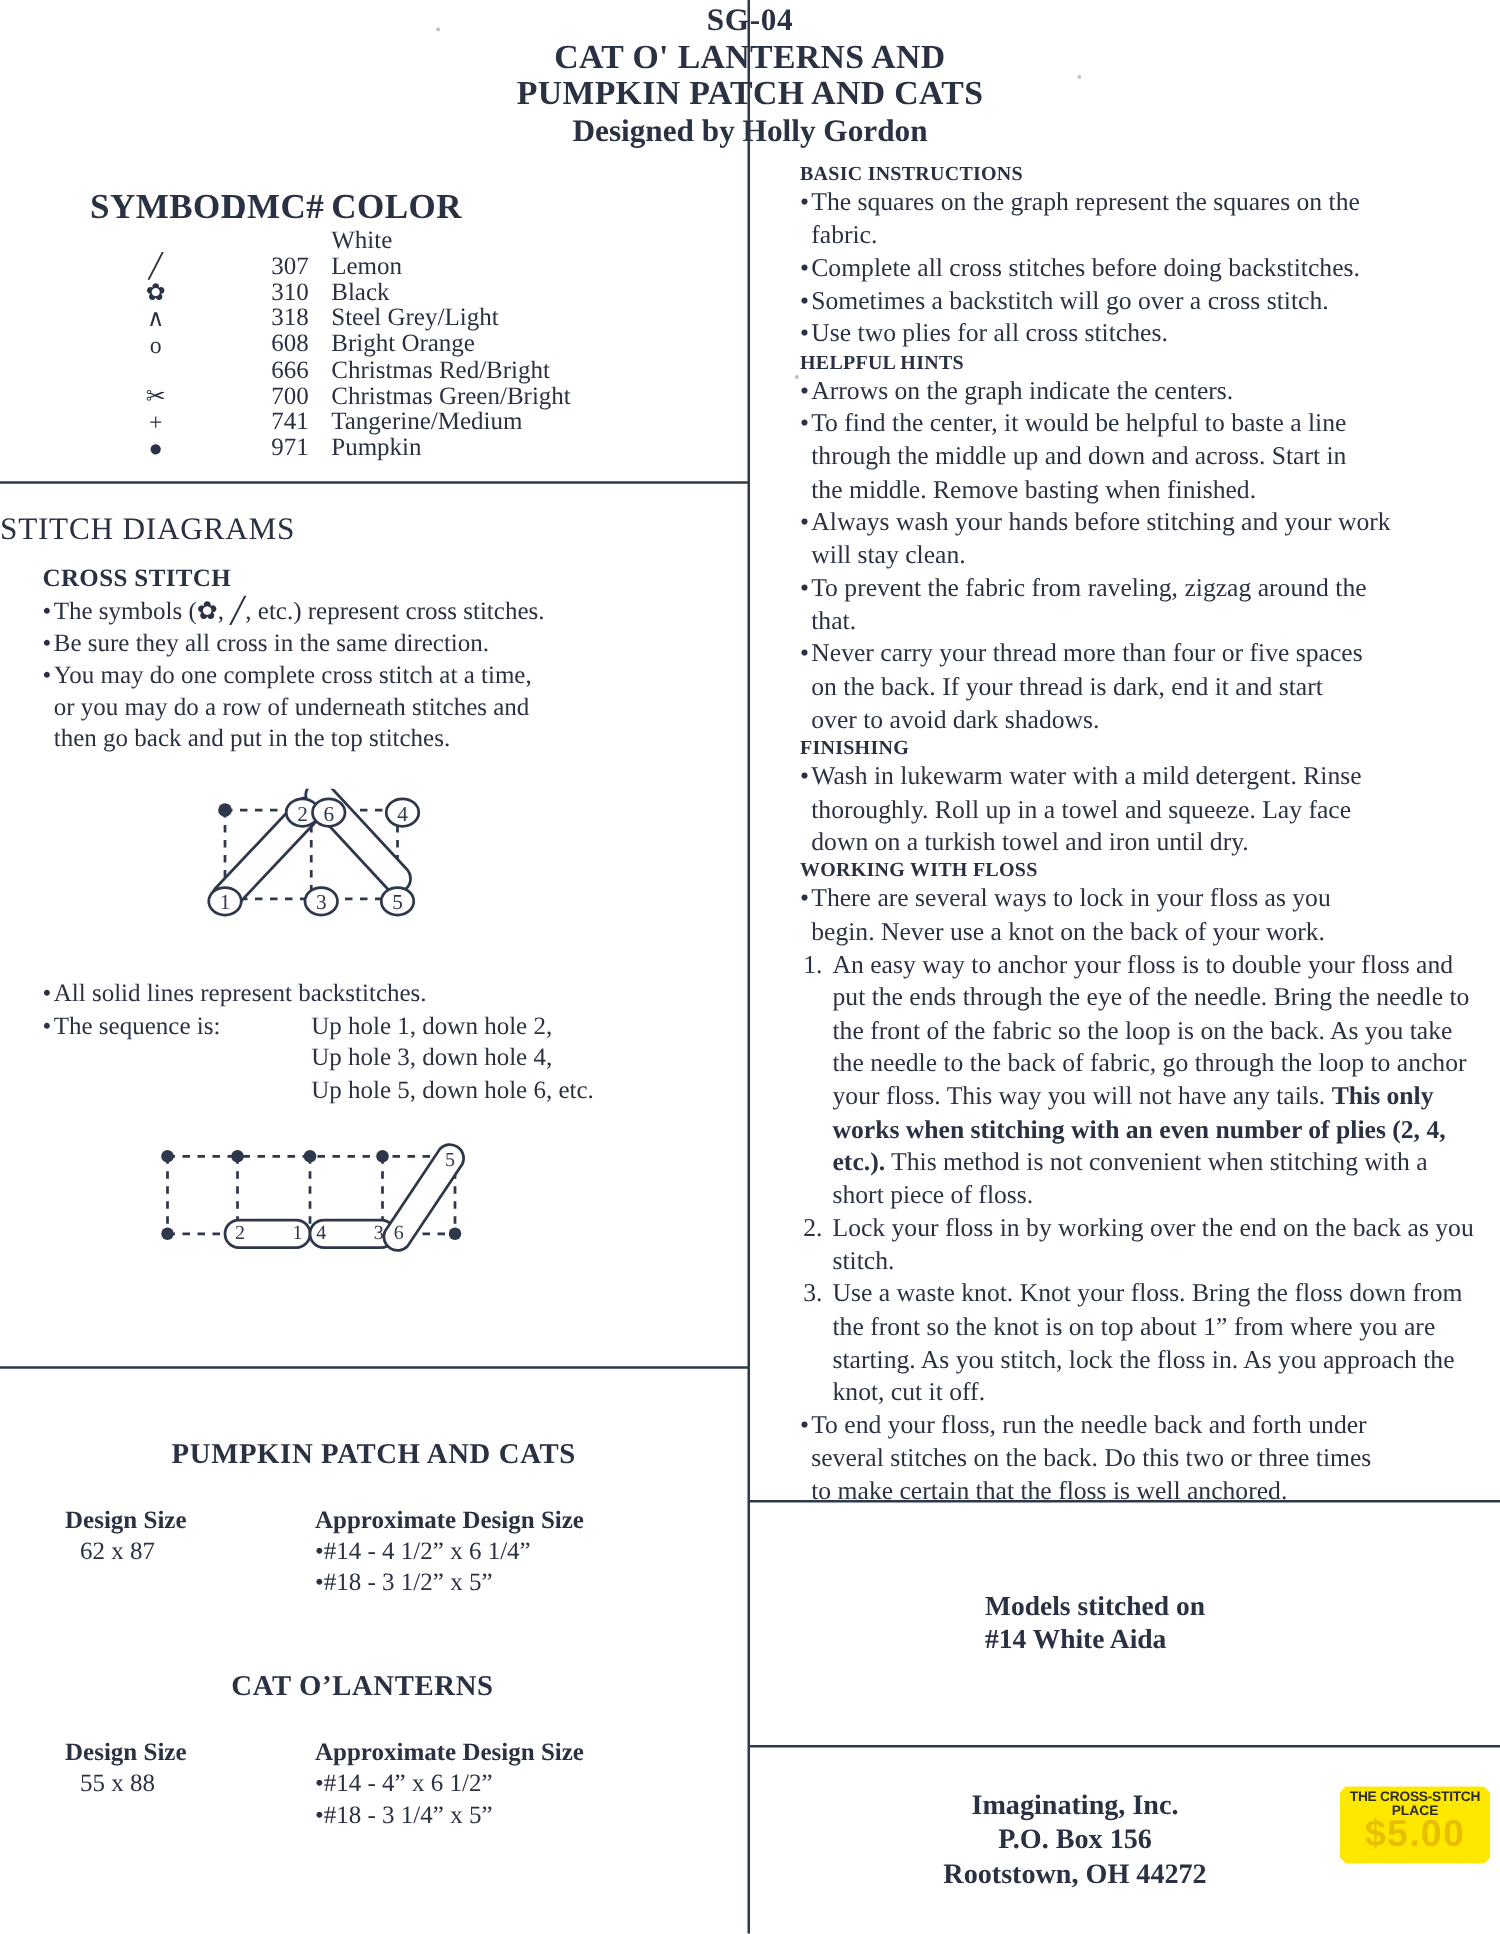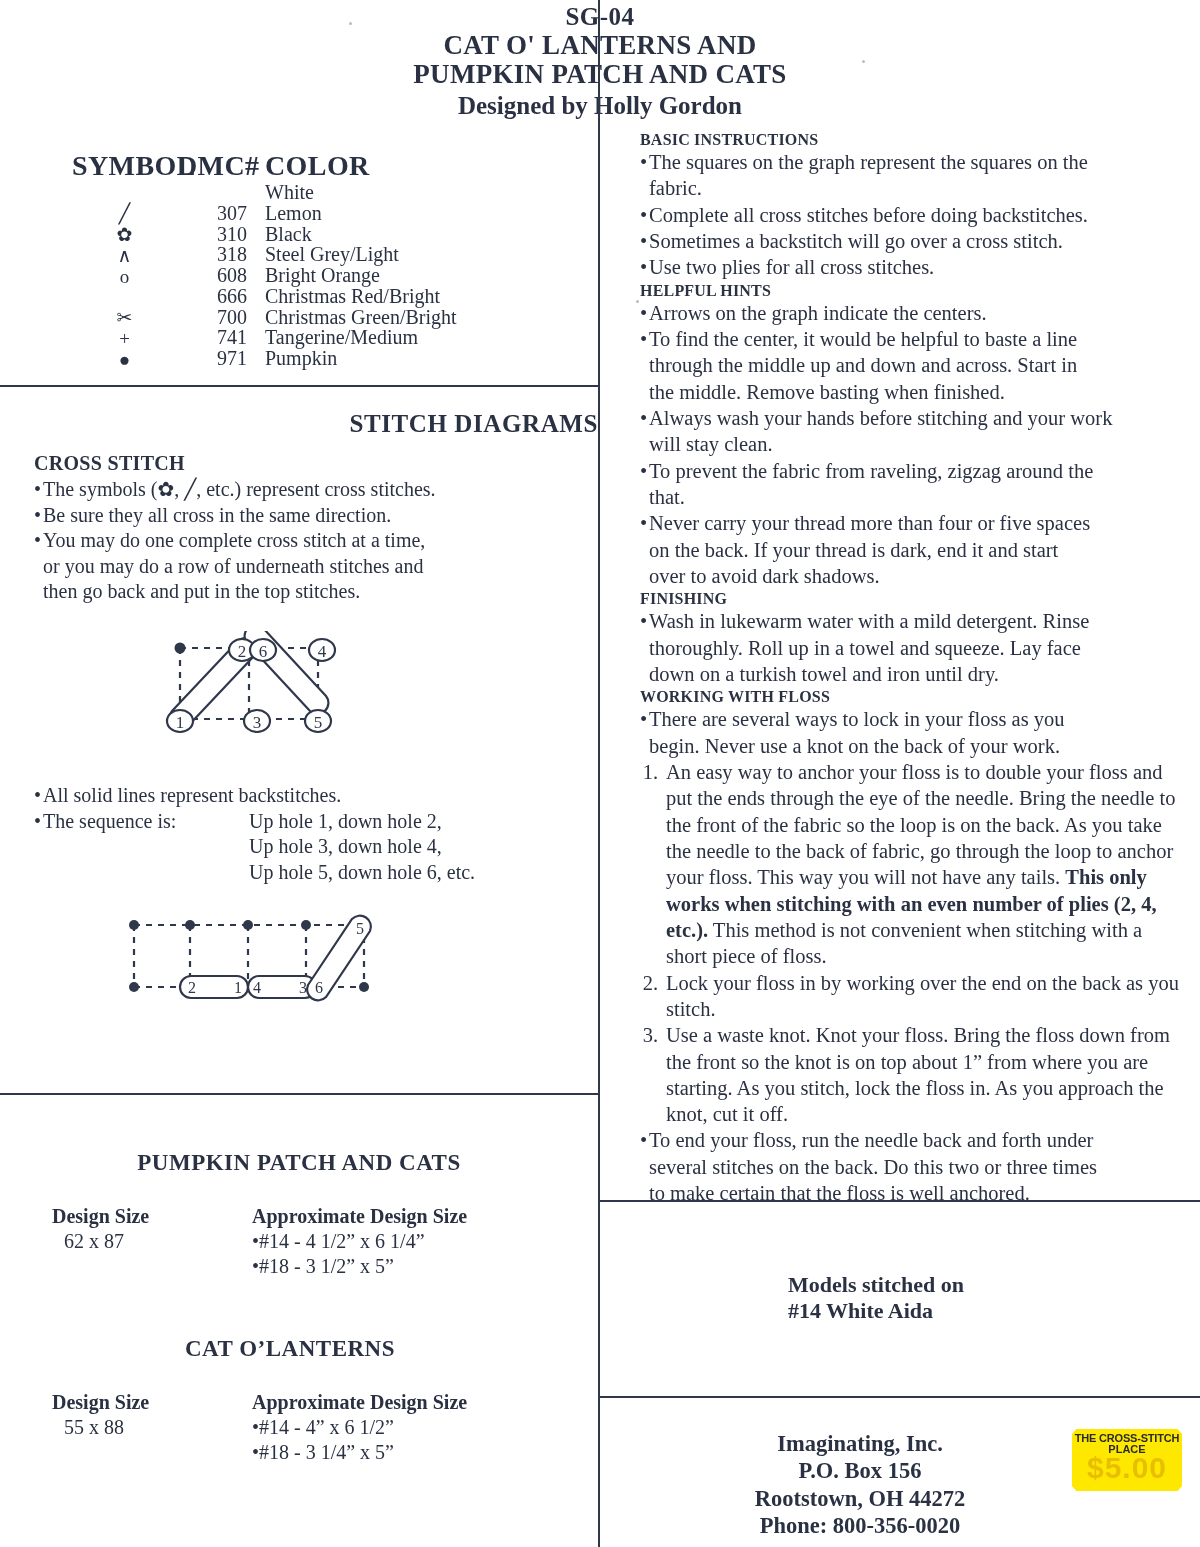--- a/index.html
+++ b/index.html
@@ -29,21 +29,21 @@
   .legend-head .c-sym{width:105px;}
   .legend-head .c-dmc{width:88px;}
   .legend-row{display:flex;font-size:20px;line-height:1.05;height:20.8px;align-items:center;}
   .legend-row .c-sym{width:105px;text-align:center;font-size:19px;line-height:1;padding-top:1px;}
   .legend-row .c-dmc{width:88px;text-align:right;padding-right:18px;box-sizing:border-box;}
   .legend-row .c-col{white-space:nowrap;}
   .sym{display:inline-block;line-height:1;}
 
   
   .leftcol{position:absolute;left:0;top:398px;width:598px;}
-  .sd-title{text-align:right;font-weight:bold;font-size:25px;letter-spacing:.6px;margin-top:12px;}
+  .sd-title{text-align:left;font-weight:normal;font-size:25px;letter-spacing:.6px;margin-top:12px;}
   .sec-h{font-weight:bold;font-size:20px;letter-spacing:.3px;margin:0 0 2px 34px;}
   .blist{margin:0 0 0 34px;font-size:20px;line-height:1.28;}
   .blist .li{display:flex;}
   .blist .bul{width:9px;flex:none;}
   .blist .txt{flex:1;}
   .ind{padding-left:9px;}
 
   .seq{display:flex;margin-left:34px;font-size:20px;line-height:1.28;}
   .seq .lab{width:215px;display:flex;}
   .seq .lab .bul{width:9px;}
@@ -68,21 +68,21 @@
   .onum{display:flex;font-size:20.5px;line-height:1.285;}
   .onum .num{width:26px;flex:none;text-align:right;padding-right:8px;box-sizing:border-box;}
   .onum .txt{flex:1;}
   b.strong{font-weight:bold;}
 
   
   .models{position:absolute;left:788px;top:1272px;font-weight:bold;font-size:22px;line-height:1.2;}
   .publisher{position:absolute;left:600px;top:1430px;width:520px;text-align:center;font-weight:bold;font-size:22.5px;line-height:1.22;}
 
   
-  .sticker{position:absolute;left:1072px;top:1429px;width:110px;height:62px;background:#ffe800;
+  .sticker{position:absolute;left:1072px;top:1429px;width:120px;height:62px;background:#ffe800;
            clip-path:polygon(0 8%,4% 0,96% 0,100% 8%,100% 92%,96% 100%,4% 100%,0 92%);
            text-align:center;overflow:hidden;}
   .sticker .st-l1{font-family:"Liberation Sans",sans-serif;font-weight:bold;font-size:11px;color:#2b2b2b;margin-top:3px;letter-spacing:-.2px;}
   .sticker .st-l2{font-family:"Liberation Sans",sans-serif;font-weight:bold;font-size:11px;color:#2b2b2b;line-height:1;}
   .sticker .price{font-family:"Liberation Sans",sans-serif;font-weight:bold;font-size:30px;color:#e8bf00;line-height:.95;margin-top:-1px;letter-spacing:1px;}
 
   
   .diagram{position:relative;}
   svg{display:block;}
   .speck{position:absolute;width:3px;height:3px;background:#b9bcc4;border-radius:50%;}
@@ -420,21 +420,20 @@
 
   <div class="models">
     <div>Models stitched on</div>
     <div>#14 White Aida</div>
   </div>
 
   <div class="publisher">
     <div>Imaginating, Inc.</div>
     <div>P.O. Box 156</div>
     <div>Rootstown, OH 44272</div>
-    <div>Phone: 800-356-0020</div>
   </div>
 
   <div class="sticker">
     <div class="st-l1">THE CROSS-STITCH</div>
     <div class="st-l2">PLACE</div>
     <div class="price">$5.00</div>
   </div>
 
   <div class="speck" style="left:349px;top:22px;"></div>
   <div class="speck" style="left:862px;top:60px;"></div>

